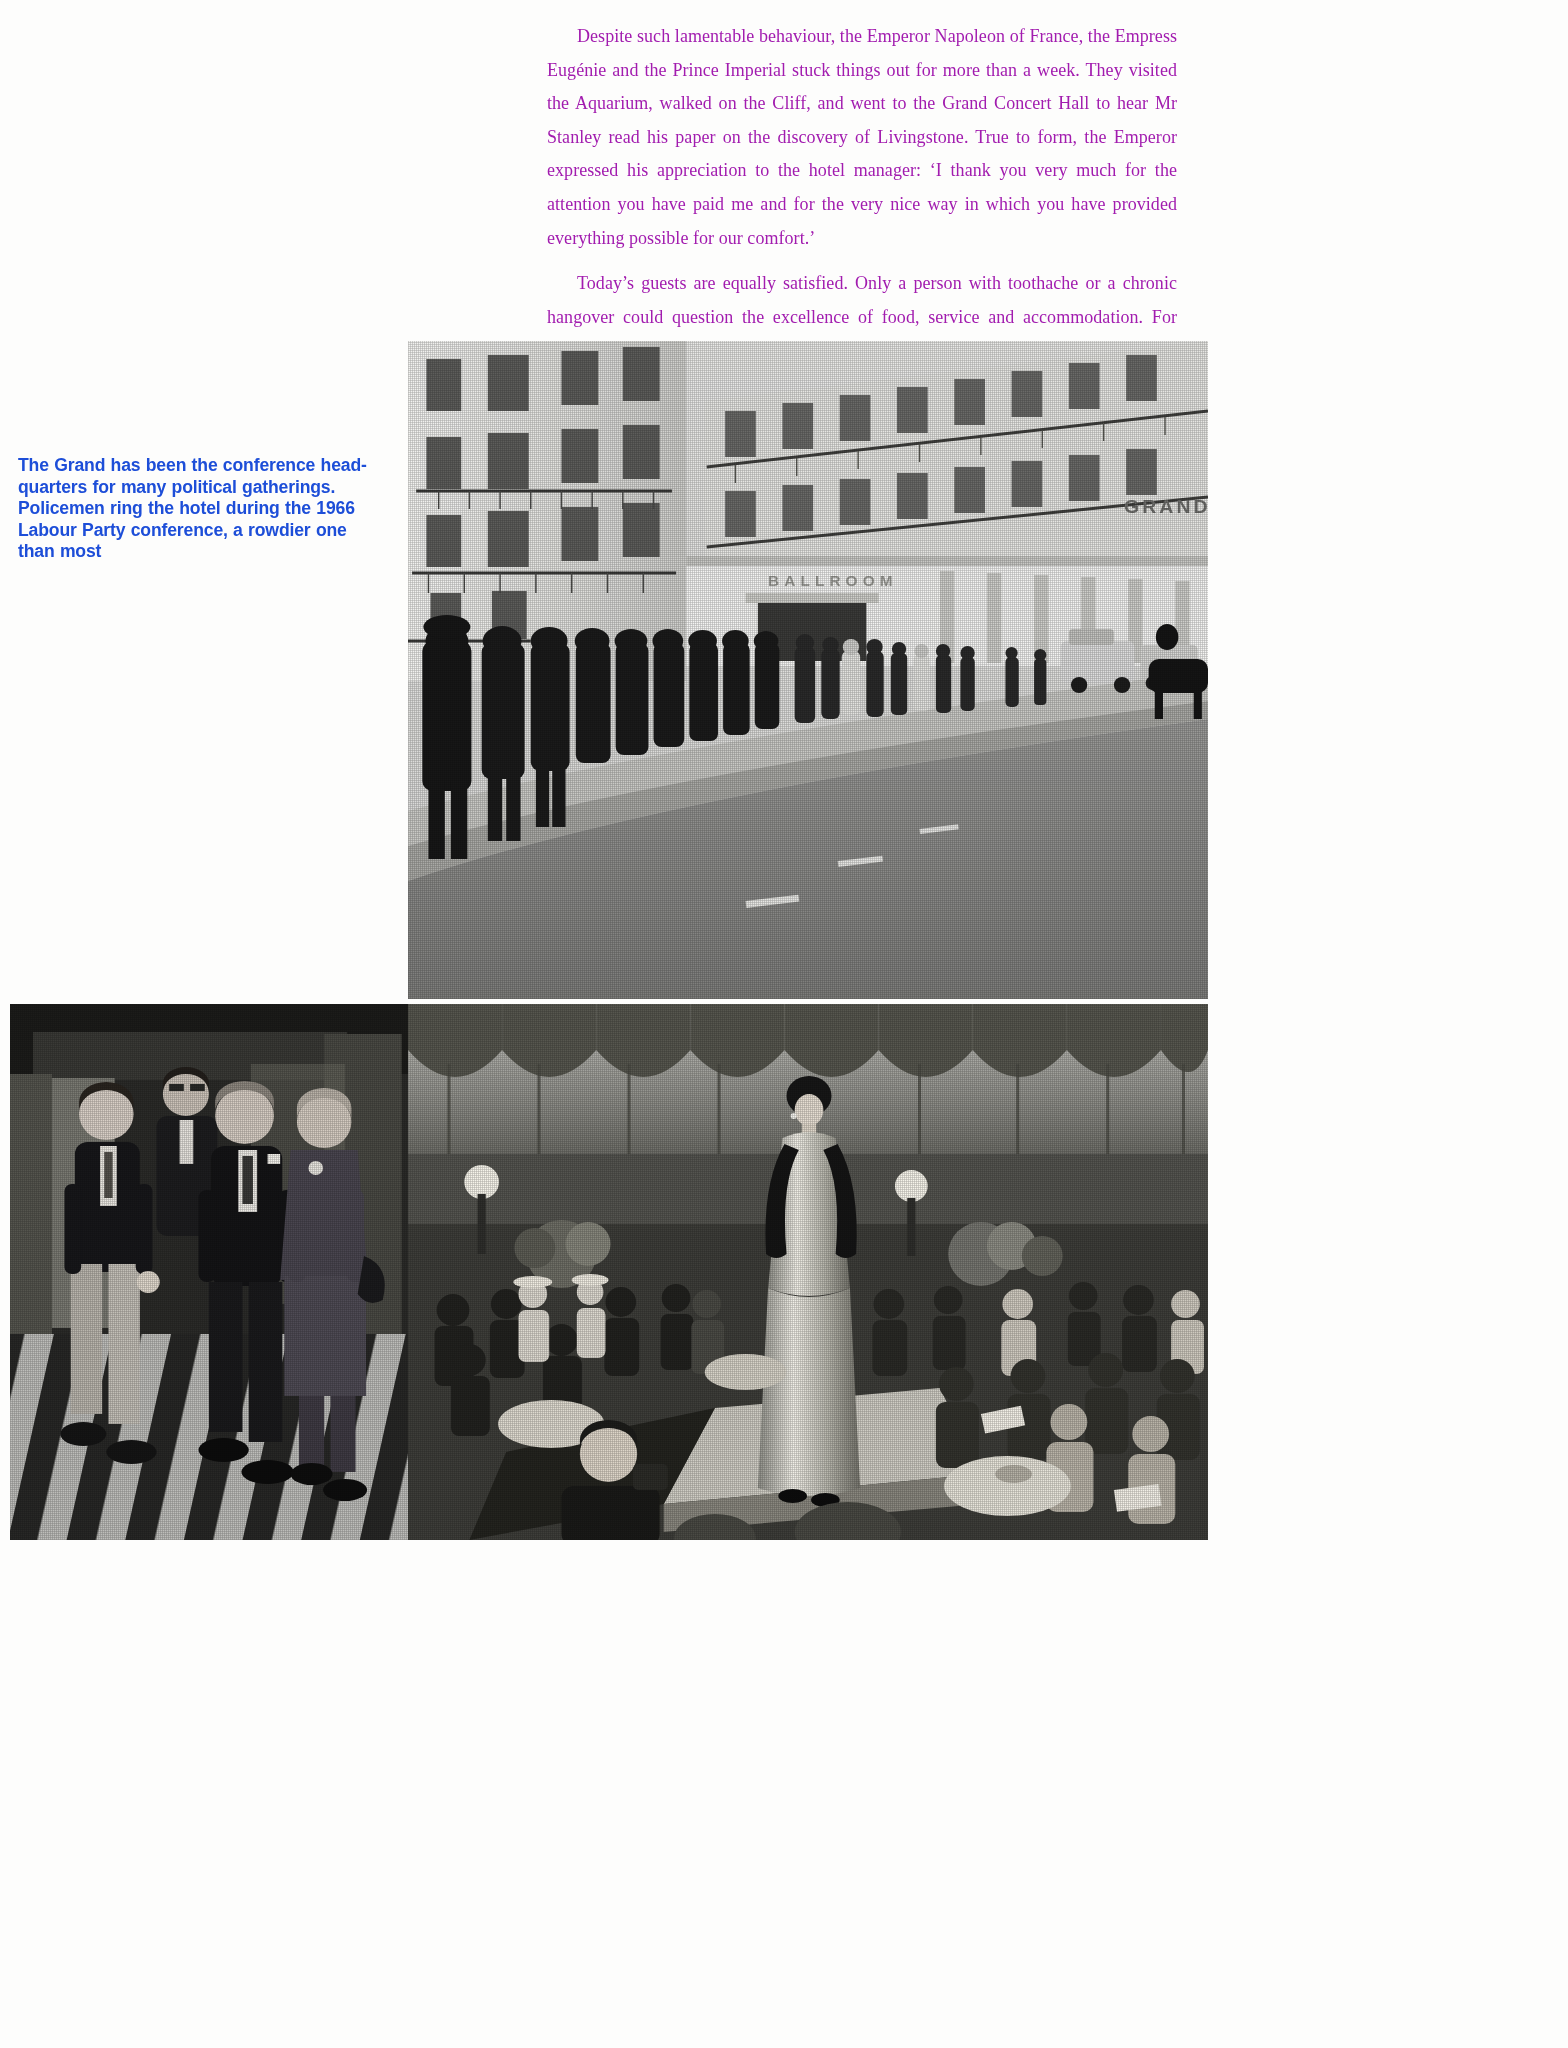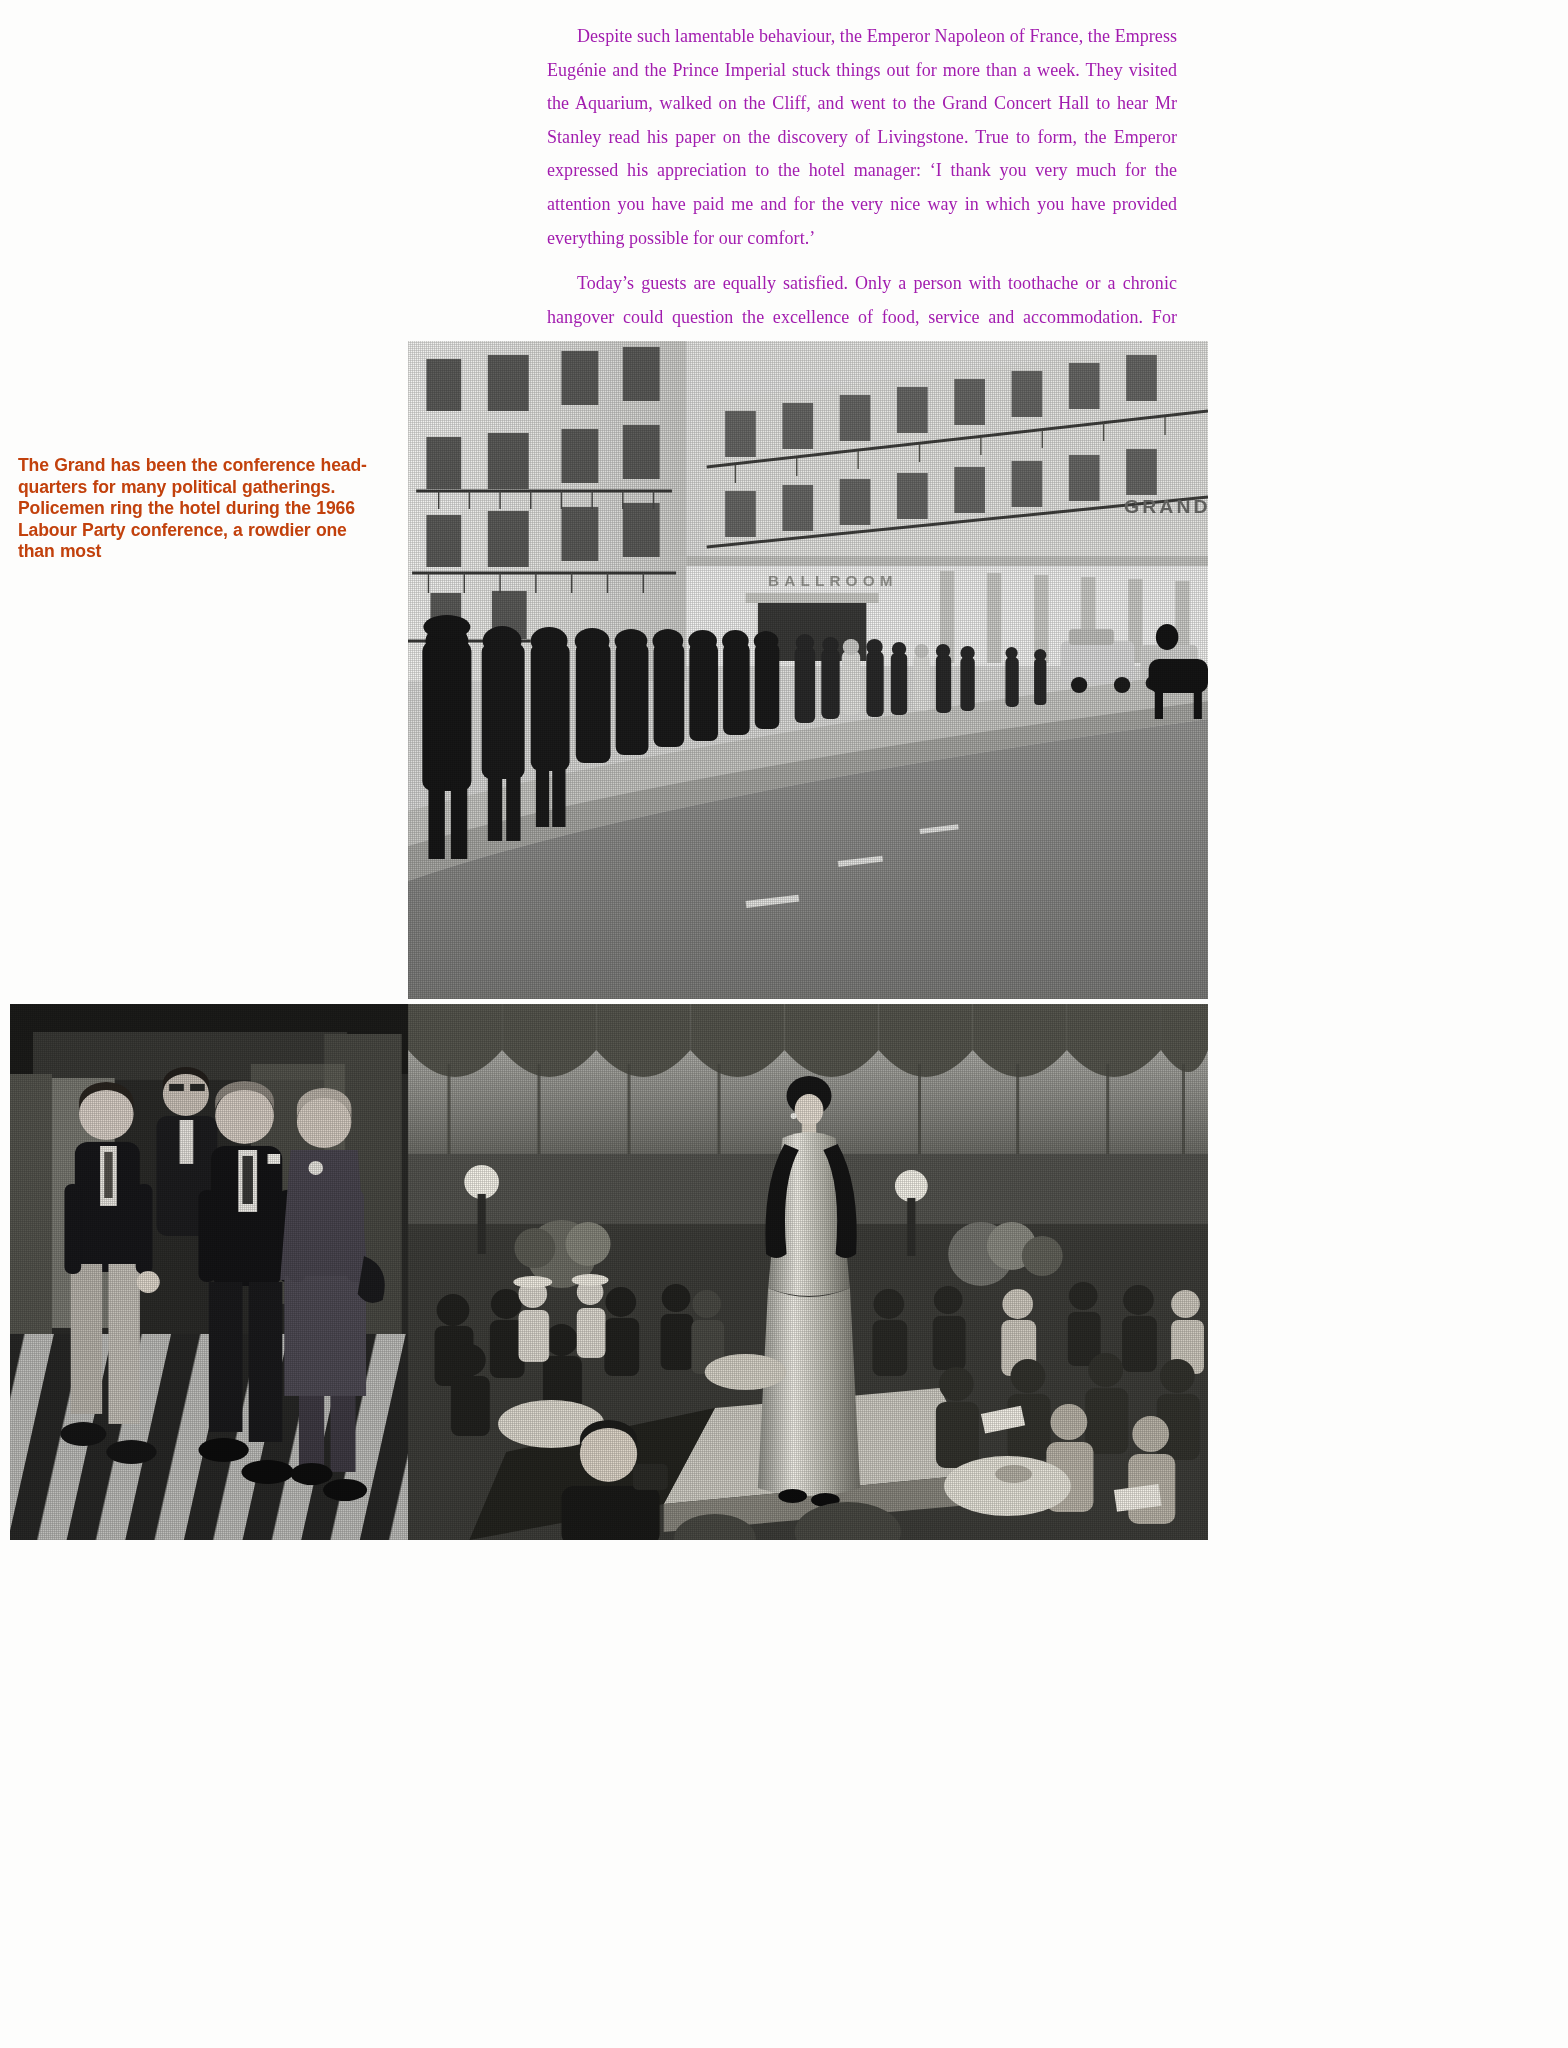--- a/index.html
+++ b/index.html
@@ -45,21 +45,21 @@
     vertical-align: -1px;
   }
 
   
   .caption {
     position: absolute;
     font-family: "Liberation Sans", "DejaVu Sans", sans-serif;
     font-weight: bold;
     font-size: 17.6px;
     line-height: 21.5px;
-    color: #c2410c;
+    color: #1d4ed8;
     letter-spacing: -0.15px;
     word-spacing: 0.6px;
   }
   #caption-conference { left: 18px; top: 455px; width: 360px; }
   #caption-ballroom   { left: 18px; top: 1093px; width: 372px; }
   #caption-manager    { left: 18px; top: 1258px; width: 372px; }
 
   
   .photo {
     position: absolute;

